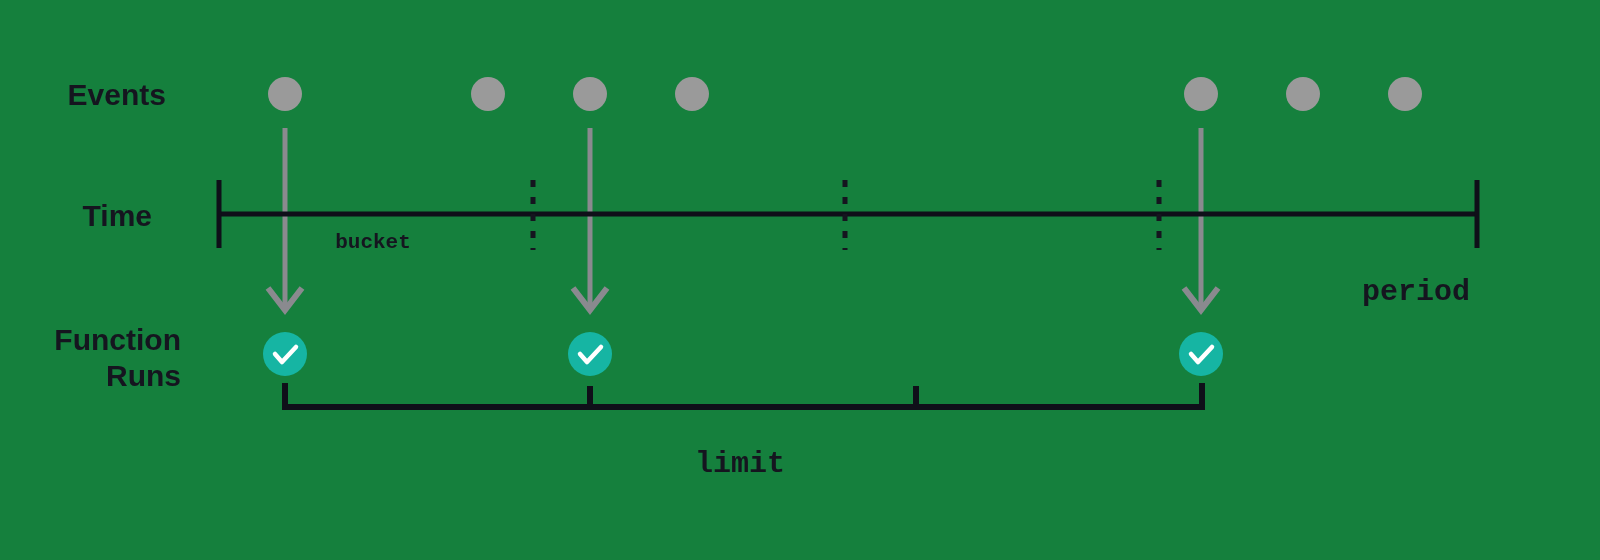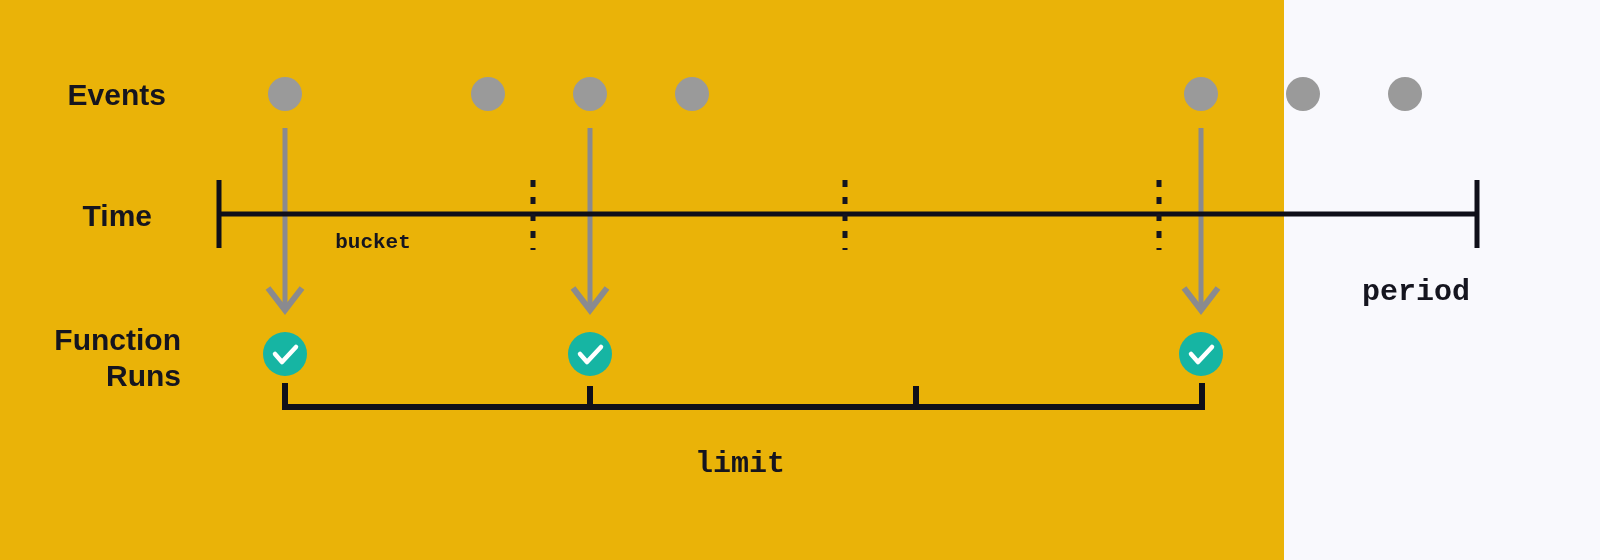--- a/index.html
+++ b/index.html
@@ -8,23 +8,23 @@
   }
   body {
     width: 1600px;
     height: 560px;
     background: #f9f9fd;
     font-family: "Liberation Sans", sans-serif;
     overflow: hidden;
   }
   #stage {
     position: relative;
-    width: 1284px;
+    width: 1600px;
     height: 560px;
-    background: #eab308;
+    background: #15803d;
     text-align: right;
   }
   svg#diagram {
     position: absolute;
     left: 0;
     top: 0;
     width: 1600px;
     height: 560px;
     display: block;
   }

